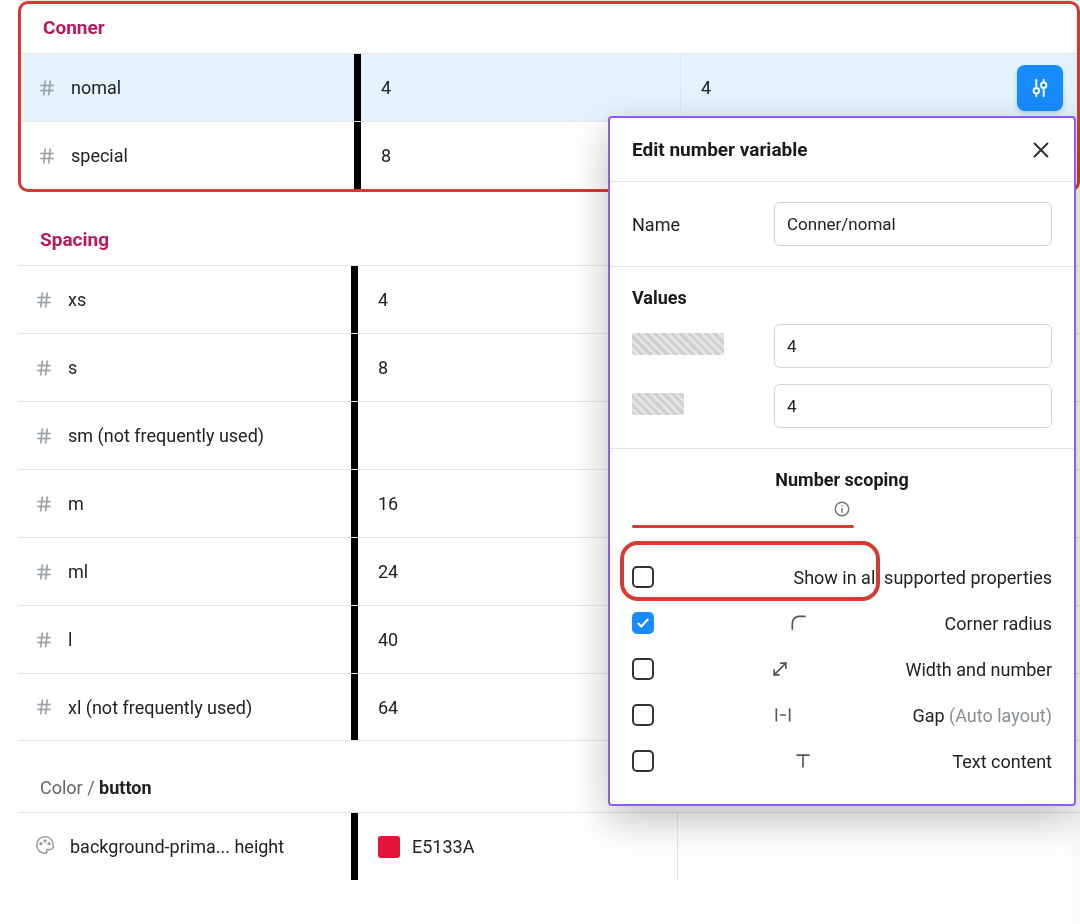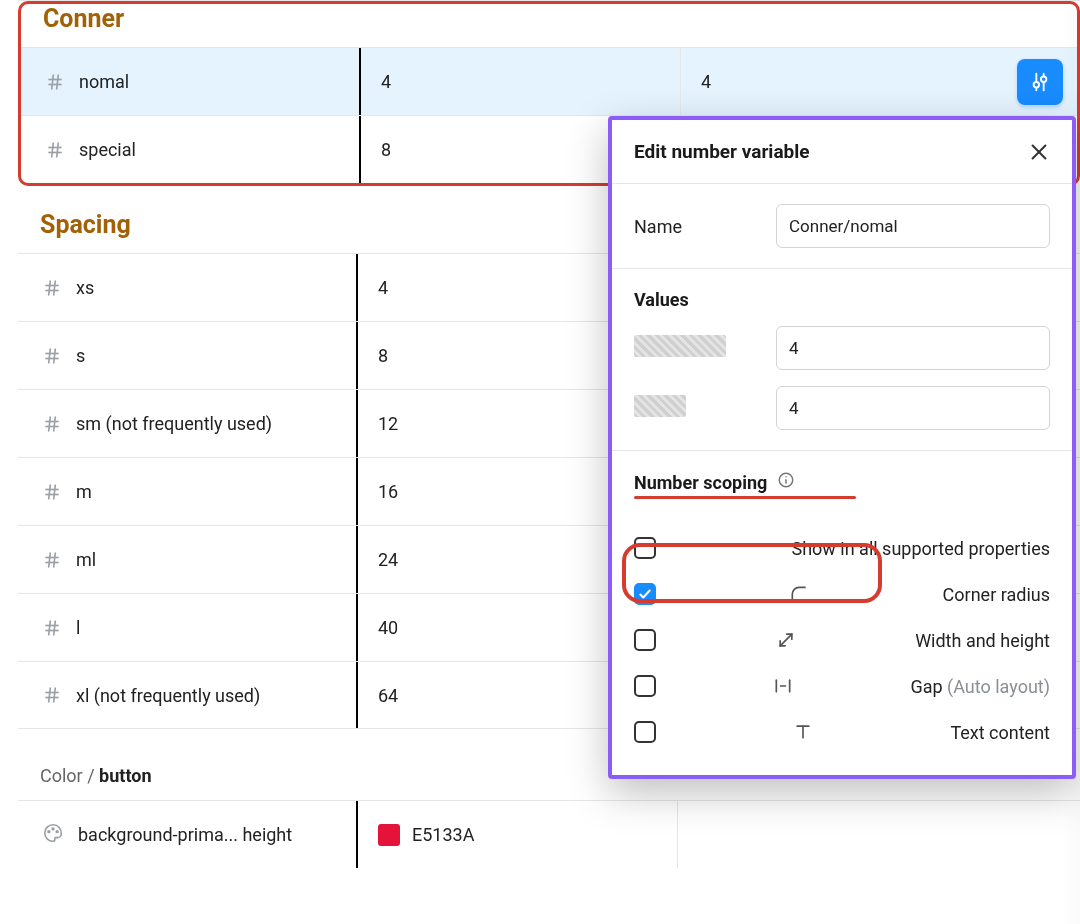--- a/index.html
+++ b/index.html
@@ -20,39 +20,39 @@
     left: 18px; right: 0; top: 0;
     border-top: 1px solid #e6e6e6;
   }
   .section {}
   .section.conner {
     border: 3px solid #d63b2f;
     border-radius: 10px;
   }
   .section-header {
     font-weight: 700;
-    font-size: 25px;
-    padding: 0 0 14px 22px;
-    color: #a16207;
+    font-size: 19px;
+    padding: 12px 0 14px 22px;
+    color: #be185d;
   }
   .row {
     display: flex;
     align-items: center;
     height: 68px;
     border-top: 1px solid #e6e6e6;
   }
   .row:first-of-type { border-top: 1px solid #e6e6e6; }
   .row.selected { background: #e5f3ff; }
   .cell-name {
     width: 340px;
     display: flex;
     align-items: center;
     gap: 14px;
-    padding-left: 24px;
-    border-right: 2px solid #000000;
+    padding-left: 16px;
+    border-right: 7px solid #000000;
     height: 100%;
   }
   .cell-val1 {
     width: 320px;
     display: flex; align-items: center;
     padding-left: 20px;
     border-right: 1px solid #e6e6e6;
     height: 100%;
     color: #222;
   }
@@ -90,21 +90,21 @@
   .color-section .row { border-top: 1px solid #e6e6e6; }
   .palette-ic { color: #9aa0a6; }
   .swatch { width: 22px; height: 22px; border-radius: 3px; background: #e5133a; margin-right: 12px; }
 
   
   .popover {
     position: absolute;
     left: 608px; top: 116px;
     width: 468px;
     background: #fff;
-    border: 4px solid #8b5cf6;
+    border: 2px solid #8b5cf6;
     border-radius: 4px;
     box-shadow: 0 14px 40px rgba(0,0,0,0.25);
     z-index: 50;
   }
   .pop-title-row {
     display: flex; align-items: center; justify-content: space-between;
     padding: 20px 22px 20px 22px;
     border-bottom: 1px solid #e6e6e6;
   }
   .pop-title { font-weight: 700; font-size: 19px; }
@@ -139,20 +139,21 @@
     background: repeating-linear-gradient(45deg,#d0d0d0,#d0d0d0 3px,#e4e4e4 3px,#e4e4e4 6px);
     border-radius: 2px;
   }
   .obscured.sm { width: 52px; }
   .pop-subtitle { font-weight: 700; font-size: 18px; margin-bottom: 16px; }
 
   .scope-head {
     display: flex; align-items: center; gap: 10px;
     margin-bottom: 4px;
     position: relative;
+    flex-direction: column;
   }
   .scope-head-text {
     font-weight: 700; font-size: 18px;
   }
   .annot-line1 {
     position: absolute;
     left: 0; top: 100%;
     width: 222px; height: 3px;
     background: #d63b2f;
     border-radius: 3px;
@@ -287,21 +288,20 @@
           <span class="hash-ic">
               <svg width="20" height="20" viewBox="0 0 24 24" fill="none" stroke="currentColor" stroke-width="2">
                 <line x1="4" y1="9" x2="20" y2="9"></line>
                 <line x1="4" y1="15" x2="20" y2="15"></line>
                 <line x1="10" y1="3" x2="8" y2="21"></line>
                 <line x1="16" y1="3" x2="14" y2="21"></line>
               </svg>
             </span>
           <span class="var-name">sm (not frequently used)</span>
         </div>
-        <div class="cell-val1">12</div>
         <div class="cell-val2"></div>
       </div>
       <div class="row">
         <div class="cell-name">
           <span class="hash-ic">
               <svg width="20" height="20" viewBox="0 0 24 24" fill="none" stroke="currentColor" stroke-width="2">
                 <line x1="4" y1="9" x2="20" y2="9"></line>
                 <line x1="4" y1="15" x2="20" y2="15"></line>
                 <line x1="10" y1="3" x2="8" y2="21"></line>
                 <line x1="16" y1="3" x2="14" y2="21"></line>
@@ -451,21 +451,21 @@
 
         <div class="scope-opt">
           <span class="chk"></span>
           <span class="opt-ic">
             <svg width="20" height="20" viewBox="0 0 24 24" fill="none" stroke="currentColor" stroke-width="2" stroke-linecap="round">
                 <line x1="5" y1="19" x2="19" y2="5"></line>
                 <polyline points="13 5 19 5 19 11"></polyline>
                 <polyline points="11 19 5 19 5 13"></polyline>
               </svg>
           </span>
-          <span class="opt-text">Width and height</span>
+          <span class="opt-text">Width and number</span>
         </div>
 
         <div class="scope-opt">
           <span class="chk"></span>
           <span class="opt-ic">
             <svg width="20" height="20" viewBox="0 0 24 24" fill="none" stroke="currentColor" stroke-width="2" stroke-linecap="round">
                 <path d="M4 5 v14"></path>
                 <path d="M20 5 v14"></path>
                 <line x1="9" y1="12" x2="15" y2="12"></line>
               </svg>

